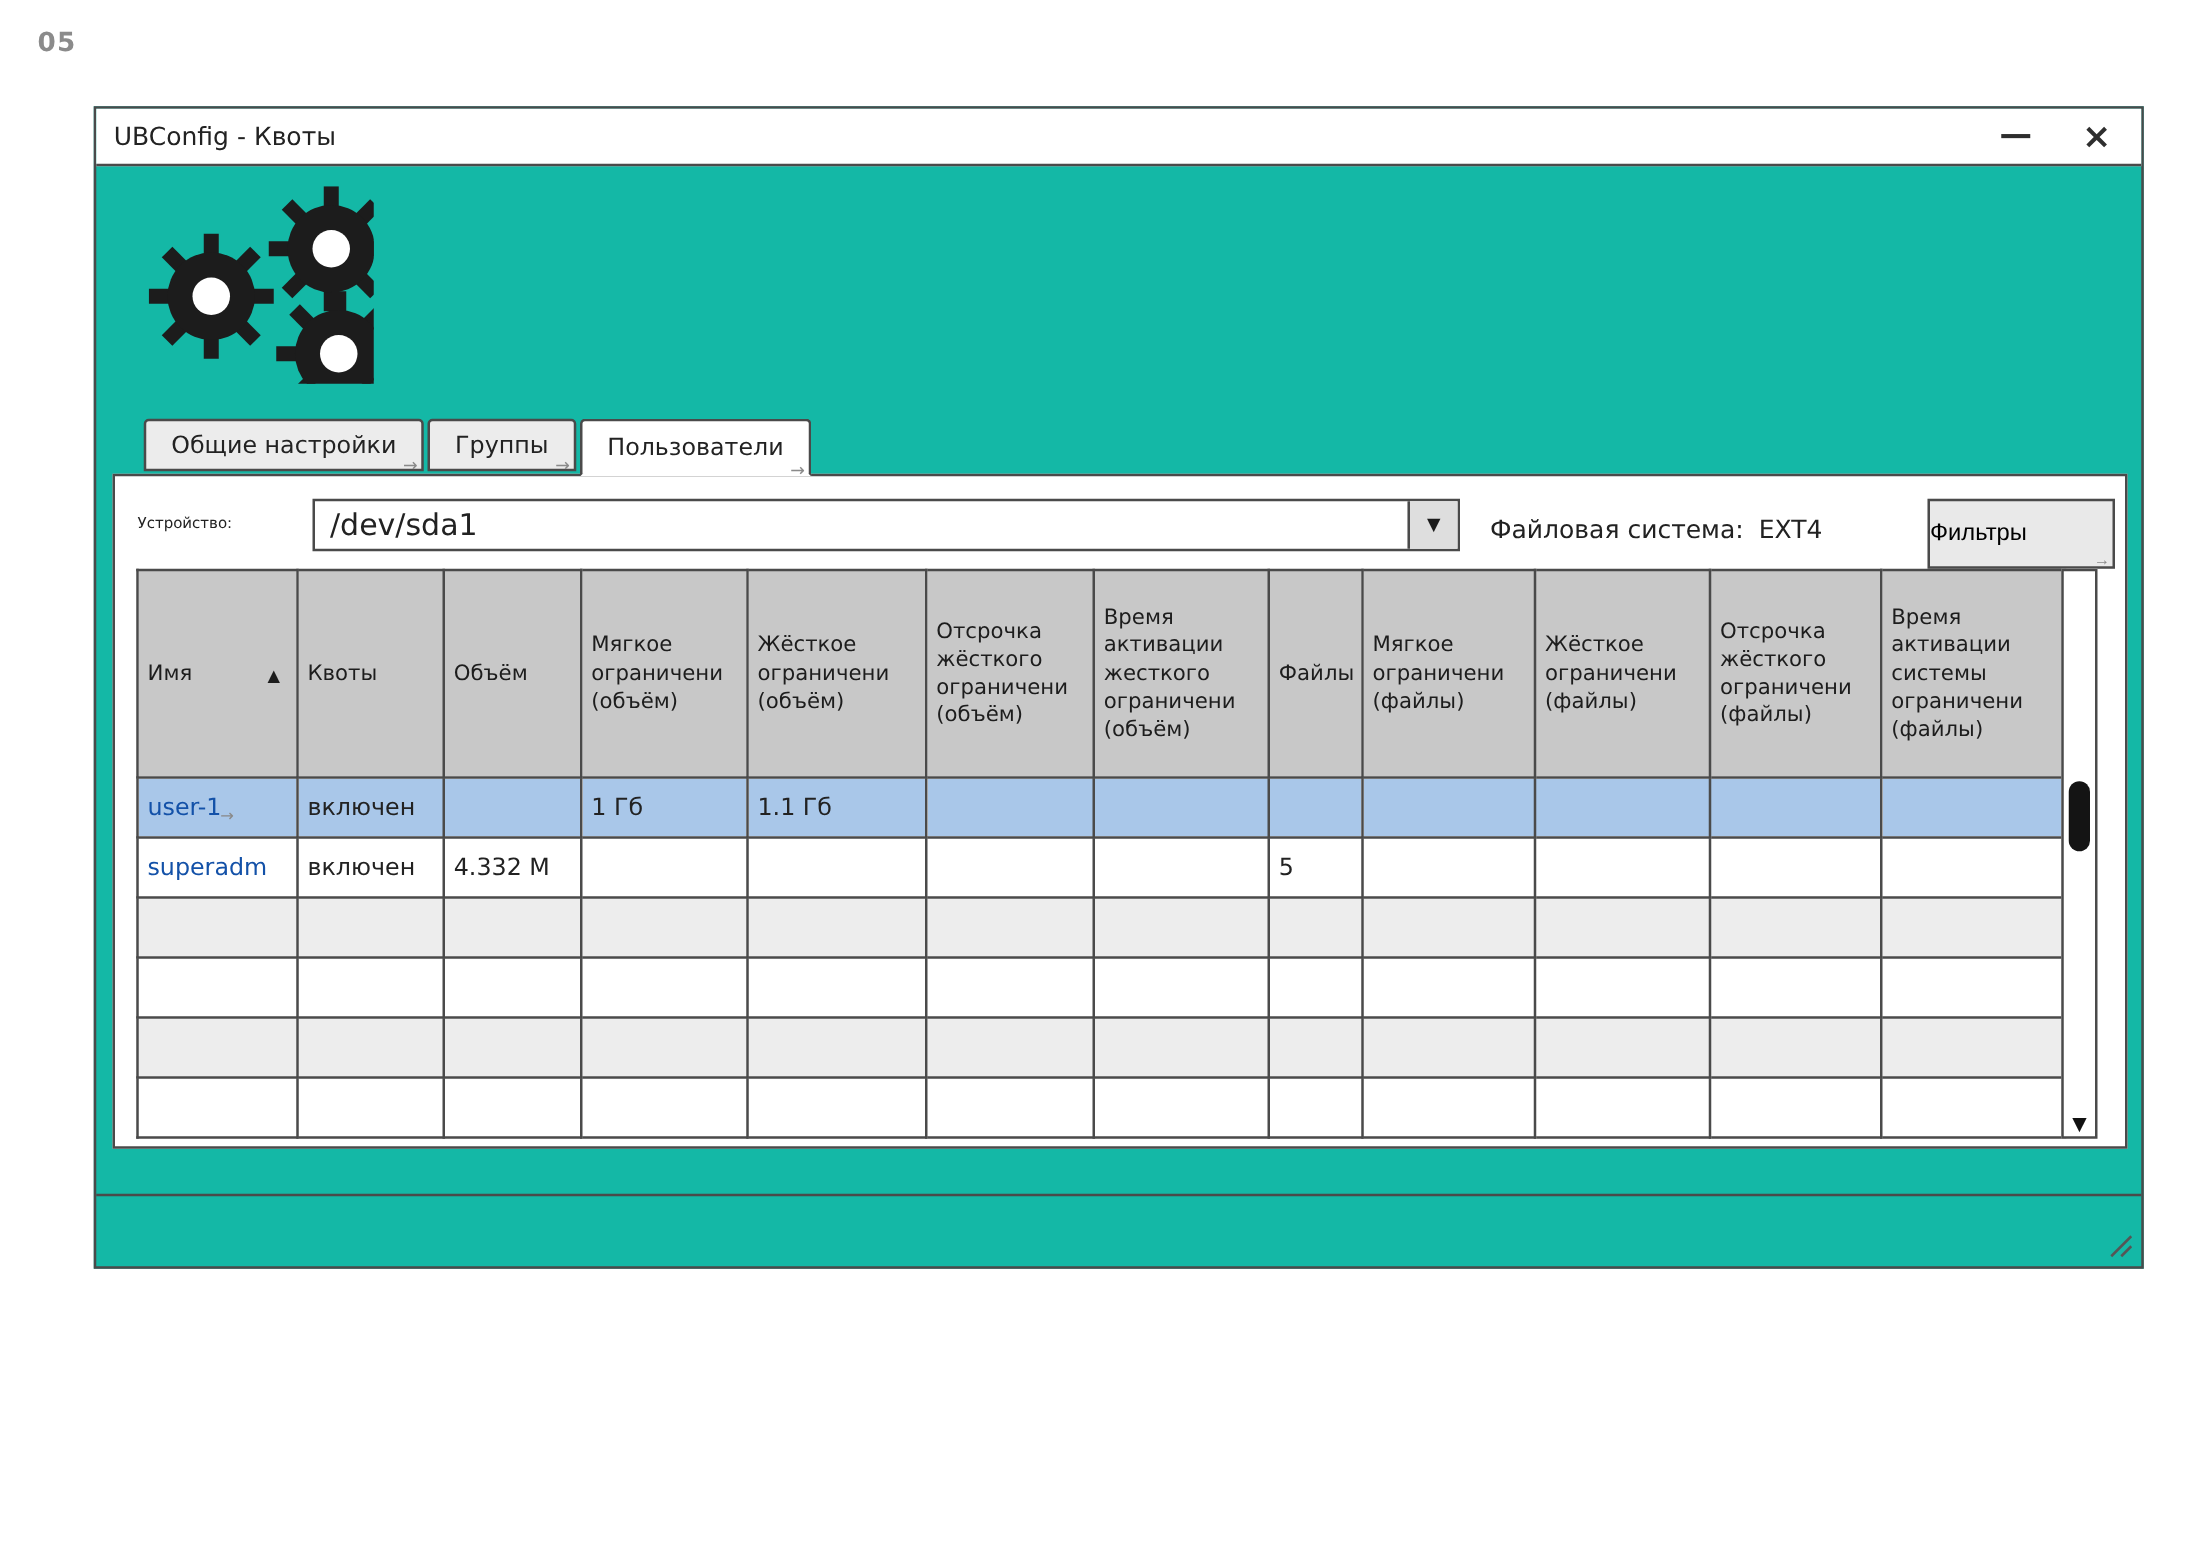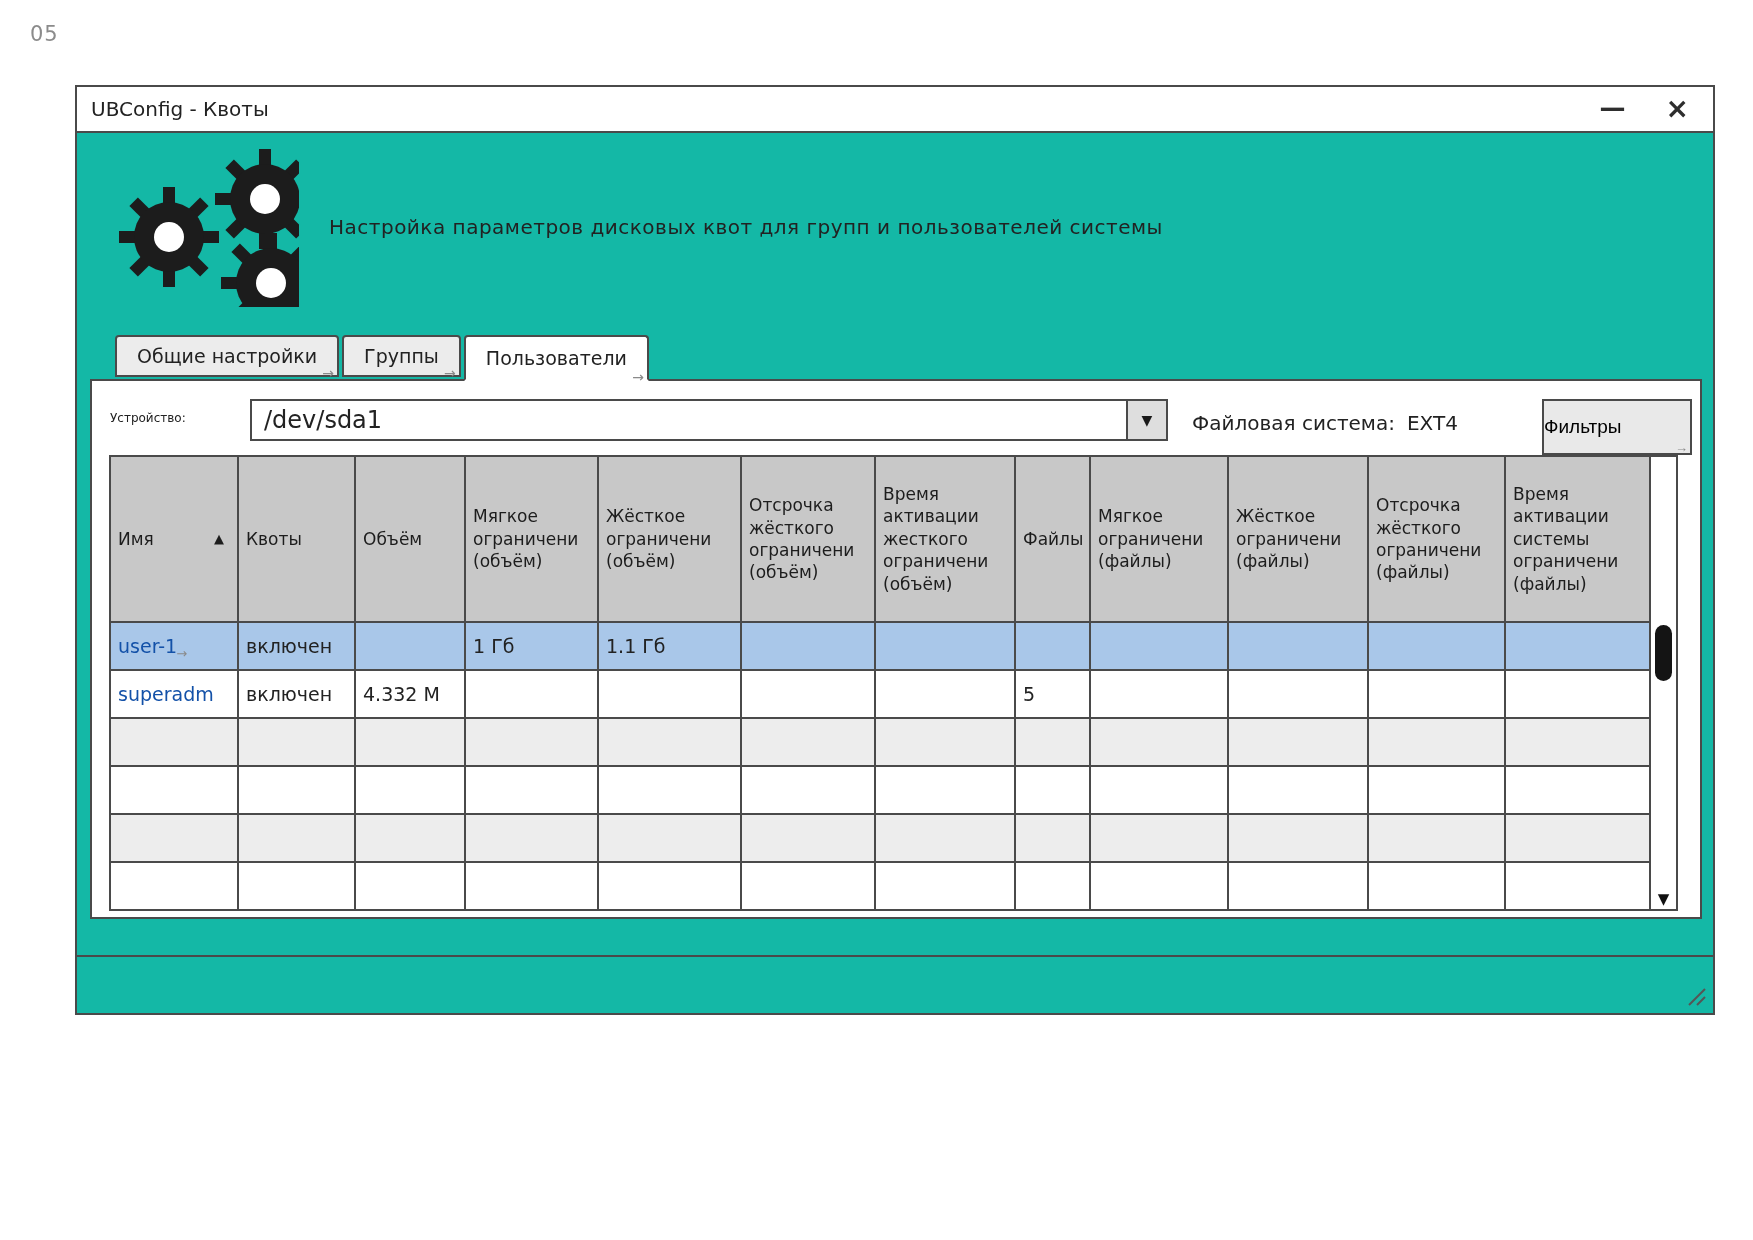--- a/index.html
+++ b/index.html
@@ -1,19 +1,19 @@
 <!DOCTYPE html>
 <html style="--link: #1351a8; --selection: #a9c7e9; --header_bg: #c8c8c8;"><head>
 <meta charset="utf-8">
 <style>
   *{box-sizing:border-box;margin:0;padding:0}
   html,body{width:1753px;height:1240px;background:#fff}
   body{font-family:"DejaVu Sans","Liberation Sans",sans-serif;color:#222;position:relative;overflow:hidden}
 
-  .page-label{position:absolute;left:30px;top:22px;font-size:21px;font-weight:normal;color:#8b8b8b;letter-spacing:1px}
+  .page-label{position:absolute;left:30px;top:22px;font-size:21px;font-weight:bold;color:#8b8b8b;letter-spacing:1px}
 
   .window{position:absolute;left:75px;top:85px;width:1640px;height:930px;border:2px solid #4a4a4a;background:#14b8a6}
 
   .titlebar{position:absolute;left:0;top:0;right:0;height:46px;border-bottom:2px solid #4a4a4a;display:flex;align-items:center;padding:0 14px;background:#fff}
   .title{font-size:20px;color:#222}
   .win-controls{margin-left:auto;display:flex;align-items:center;gap:40px;padding-right:10px}
   .min-btn{font-size:26px;font-weight:bold;color:#2e2e2e;line-height:0.6;cursor:default}
   .close-btn{font-size:28px;font-weight:bold;color:#2e2e2e;line-height:1;cursor:default}
 
   .gears{position:absolute;left:42px;top:62px}
@@ -35,21 +35,21 @@
   .filters-btn{position:absolute;right:8px;top:18px;width:150px;height:56px;border:2px solid #4a4a4a;background:#e9e9e9;font-size:19px;font-family:Liberation Sans, sans-serif;display:flex;align-items:center;cursor:default}
   .btn-arrow{position:absolute;right:2px;bottom:-2px;font-size:13px;color:#8a8a8a}
 
   .table-wrap{position:absolute;left:17px;top:74px;width:1569px;height:458px}
   table.quota{border-collapse:collapse;table-layout:fixed;width:1542px}
   .quota th,.quota td{border:2px solid #4a4a4a;overflow:hidden;white-space:normal}
   .quota thead th{background:var(--header_bg,#c8c8c8);font-size:17px;font-weight:normal;padding:6px 7px;height:166px;vertical-align:middle;text-align:left;line-height:1.32;color:#1d1d1d}
   .quota tbody td{height:48px;font-size:19px;padding:0 7px;vertical-align:middle;background:transparent}
   .quota tbody tr.sel{background:var(--selection,#a9c7e9)}
   .quota tbody tr.g{background:#ededed}
-  .name-head{display:flex;justify-content:space-between;align-items:center}
+  .name-head{display:flex;justify-content:space-between;align-items:flex-end}
   .sort-icon{font-size:13px;color:#1d1d1d;padding-right:6px}
   a.cell-link{color:var(--link,#1351a8);cursor:pointer}
   .row-arrow{font-size:13px;color:#8a8a8a;position:relative;top:5px;left:-1px}
 
   .vscroll{position:absolute;left:1540px;top:0;width:29px;height:456px;border:2px solid #4a4a4a;background:#fff}
   .vthumb{position:absolute;left:4px;right:4px;top:168px;height:56px;background:#141414;border-radius:9px;cursor:default}
   .vdown{position:absolute;bottom:1px;left:0;right:0;text-align:center;font-size:15px;color:#111;cursor:default}
 
   .status-sep{position:absolute;left:0;right:0;top:868px;border-top:2px solid #4a4a4a}
   .resize-grip{position:absolute;right:7px;bottom:7px}
@@ -84,21 +84,20 @@
           <circle cx="50" cy="50" r="35"></circle>
         </g>
         <circle cx="50" cy="50" r="15" fill="#ffffff"></circle>
       </g>
     </defs>
     <use href="#gear" x="0" y="38" width="108" height="108"></use>
     <use href="#gear" x="96" y="0" width="64" height="64"></use>
     <use href="#gear" x="102" y="84" width="56" height="56"></use>
   </svg>
 
-  <div class="description">Настройка параметров дисковых квот для групп и пользователей системы</div>
 
   <div class="tabs">
     <div class="tab">
       <span>Общие настройки</span>
       <span class="tab-arrow">→</span>
     </div>
     <div class="tab">
       <span>Группы</span>
       <span class="tab-arrow">→</span>
     </div>

